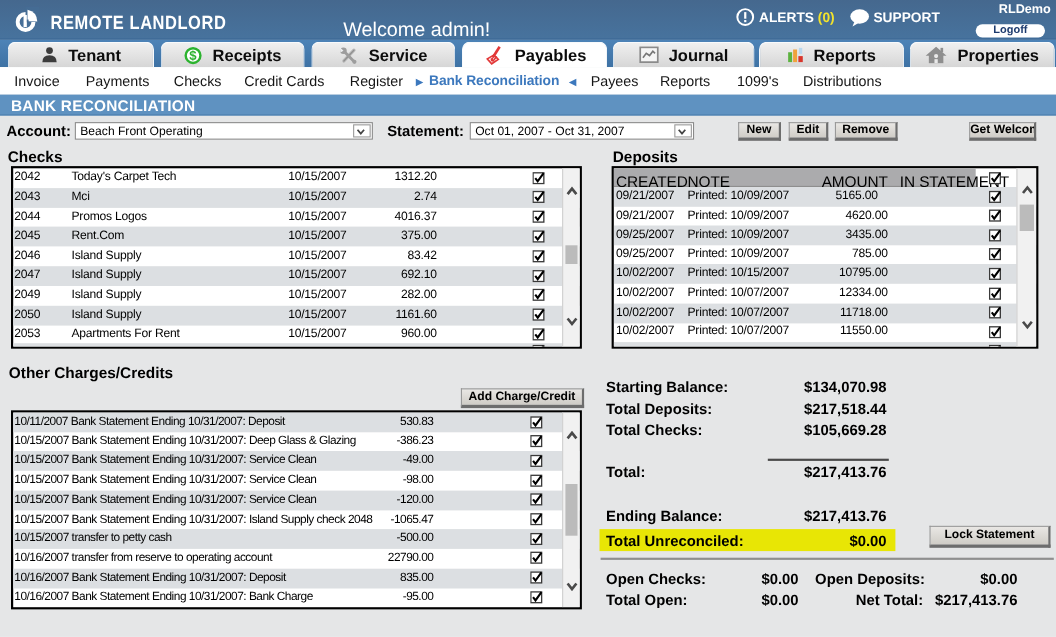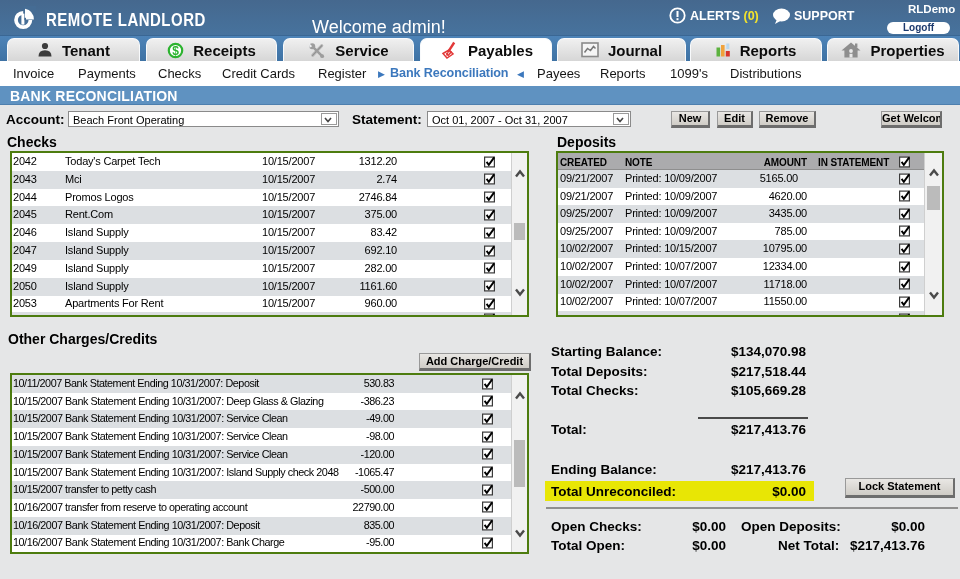--- a/index.html
+++ b/index.html
@@ -26,21 +26,21 @@
 
 .lbl{position:absolute;font-size:13.5px;font-weight:bold;color:#000}
 .sel{position:absolute;top:111px;height:16px;background:#fff;border:1px solid #8a8a8a;font-size:11px;color:#000}
 .sel .tx{position:absolute;left:4px;top:1.5px;white-space:nowrap}
 .sel .ar{position:absolute;right:1px;top:1px;width:16px;height:12px;border:1px solid #9a9a9a;background:#fff}
 
 .b3{position:absolute;background:linear-gradient(#e9e7e4,#cfccc6);border:1px solid #999;border-right:2px solid #6d6d6d;border-bottom:3px solid #6d6d6d;font-family:"Liberation Sans",sans-serif;font-weight:bold;font-size:11px;color:#000;text-align:center;white-space:nowrap;overflow:hidden}
 
 .h2{position:absolute;font-size:14px;font-weight:bold;color:#000}
 
-.list{position:absolute;background:#fff;border:2px solid #4d7c0f;overflow:hidden}
+.list{position:absolute;background:#fff;border:2px solid #000000;overflow:hidden}
 .r{position:absolute;left:0;right:0;height:18px;font-size:11px;color:#000;white-space:nowrap;letter-spacing:-0.2px}
 #loth .r{letter-spacing:-0.45px;font-size:10.8px}
 .g{background:#dcdfe2}
 .r span{position:absolute;top:2px}
 .hd span{top:4px !important}
 .hd .cb{top:2.5px !important}
 .ra{text-align:right}
 .cb{position:absolute}
 
 .sb{position:absolute;top:0;bottom:0;right:0;background:#f1f1f1;border-left:1px solid #cfcfcf}
@@ -196,21 +196,21 @@
         <span class="ra" style="left:285px;width:100px">2.74</span>
         <svg class="cb" style="left:472px;top:2.5px" width="12" height="12" viewBox="0 0 12 12">
           <rect x="0.6" y="1.1" width="9.8" height="9.8" fill="#fff" stroke="#3a3a3a" stroke-width="1.2"></rect>
           <path d="M2.6 5.9 L4.8 8.8 L10.2 1.4" fill="none" stroke="#000" stroke-width="1.9"></path>
         </svg>
       </div>
   <div class="r" style="top:35.6px">
         <span style="left:1px">2044</span>
         <span style="left:53px">Promos Logos</span>
         <span style="left:250px">10/15/2007</span>
-        <span class="ra" style="left:285px;width:100px">2746.84</span>
+        <span class="ra" style="left:285px;width:100px">4016.37</span>
         <svg class="cb" style="left:472px;top:2.5px" width="12" height="12" viewBox="0 0 12 12">
           <rect x="0.6" y="1.1" width="9.8" height="9.8" fill="#fff" stroke="#3a3a3a" stroke-width="1.2"></rect>
           <path d="M2.6 5.9 L4.8 8.8 L10.2 1.4" fill="none" stroke="#000" stroke-width="1.9"></path>
         </svg>
       </div>
   <div class="r g" style="top:53.4px">
         <span style="left:1px">2045</span>
         <span style="left:53px">Rent.Com</span>
         <span style="left:250px">10/15/2007</span>
         <span class="ra" style="left:285px;width:100px">375.00</span>
@@ -281,21 +281,21 @@
         </svg>
         <div class="th" style="top:70px;height:17px"></div>
         <svg style="position:absolute;left:2px;top:134px" width="12" height="10" viewBox="0 0 12 10">
           <path d="M2 2.5 L6 7.5 L10 2.5" fill="none" stroke="#4a4a4a" stroke-width="2.4"></path>
         </svg>
       </div>
 </div>
 
 <div class="h2" style="left:557px;top:133.5px">Deposits</div>
 <div class="list" id="ldep" style="left:556px;top:151px;width:388px;height:166px">
-  <div class="r hd" style="top:0;height:17px;background:#ababad;font-weight:bold;width:366px;font-size:10px;letter-spacing:-0.1px;border-bottom:1px solid #8e8e8e">
+  <div class="r hd" style="top:0;height:17px;background:#ababad;font-weight:normal;width:329px;font-size:14px;letter-spacing:-0.1px;border-bottom:1px solid #8e8e8e">
     <span style="left:2px">CREATED</span>
         <span style="left:67px">NOTE</span>
         <span class="ra" style="left:180px;width:69px">AMOUNT</span>
         <span style="left:260px">IN STATEMENT</span>
         <svg class="cb" style="left:341px;top:2.5px" width="12" height="12" viewBox="0 0 12 12">
           <rect x="0.6" y="1.1" width="9.8" height="9.8" fill="#fff" stroke="#3a3a3a" stroke-width="1.2"></rect>
           <path d="M2.6 5.9 L4.8 8.8 L10.2 1.4" fill="none" stroke="#000" stroke-width="1.9"></path>
         </svg>
       </div>
   <div class="r g" style="top:17px">

